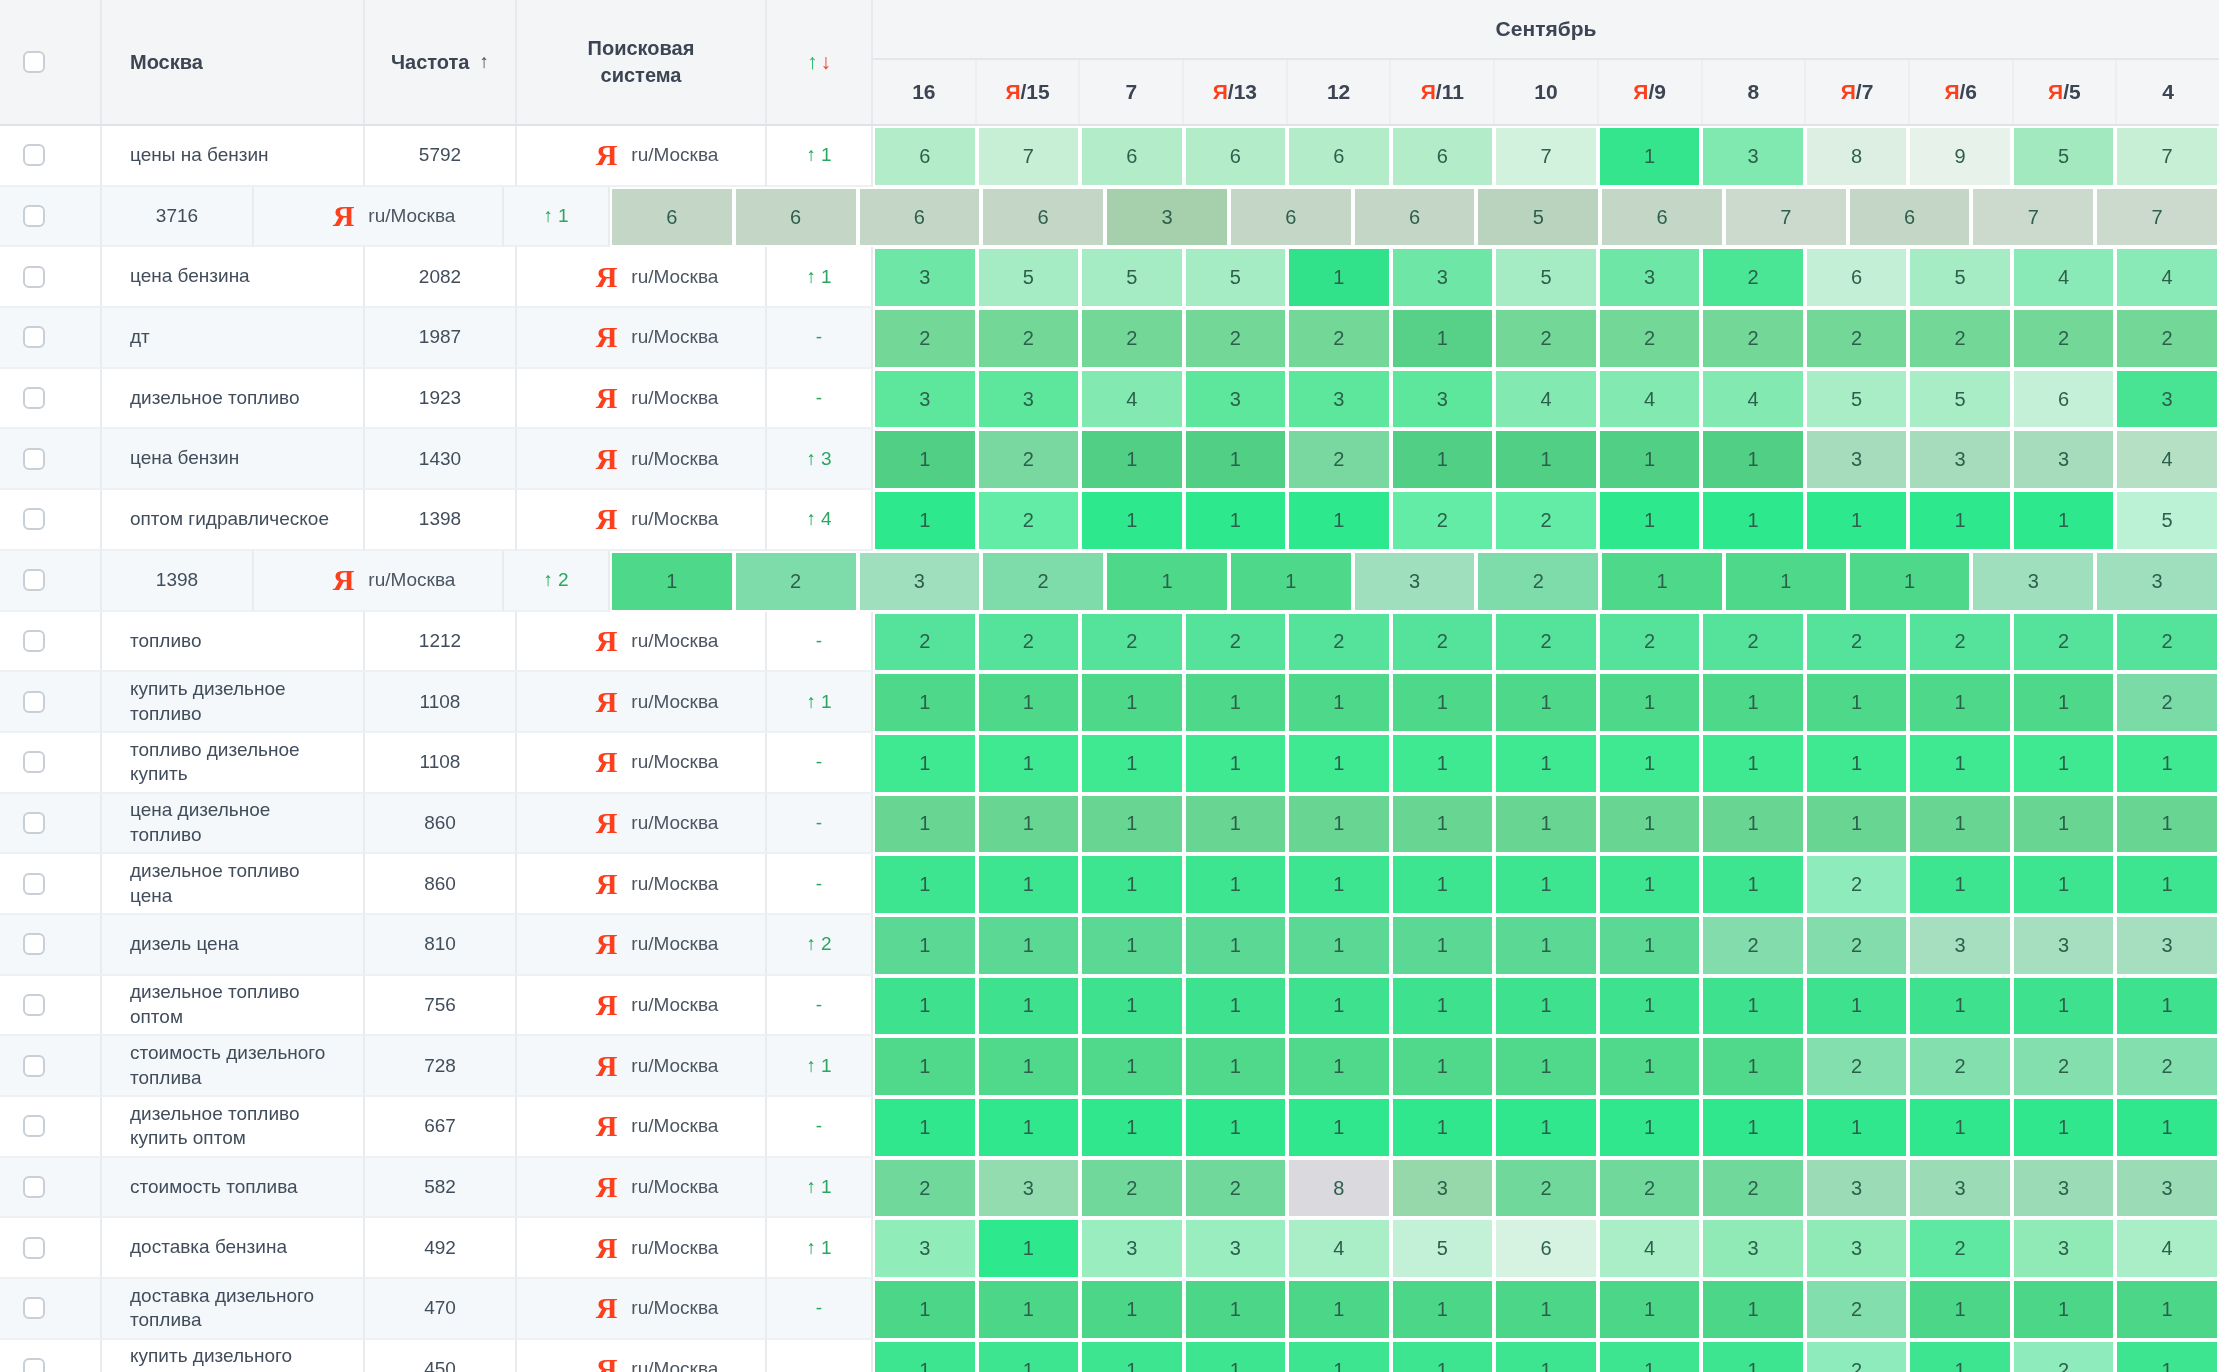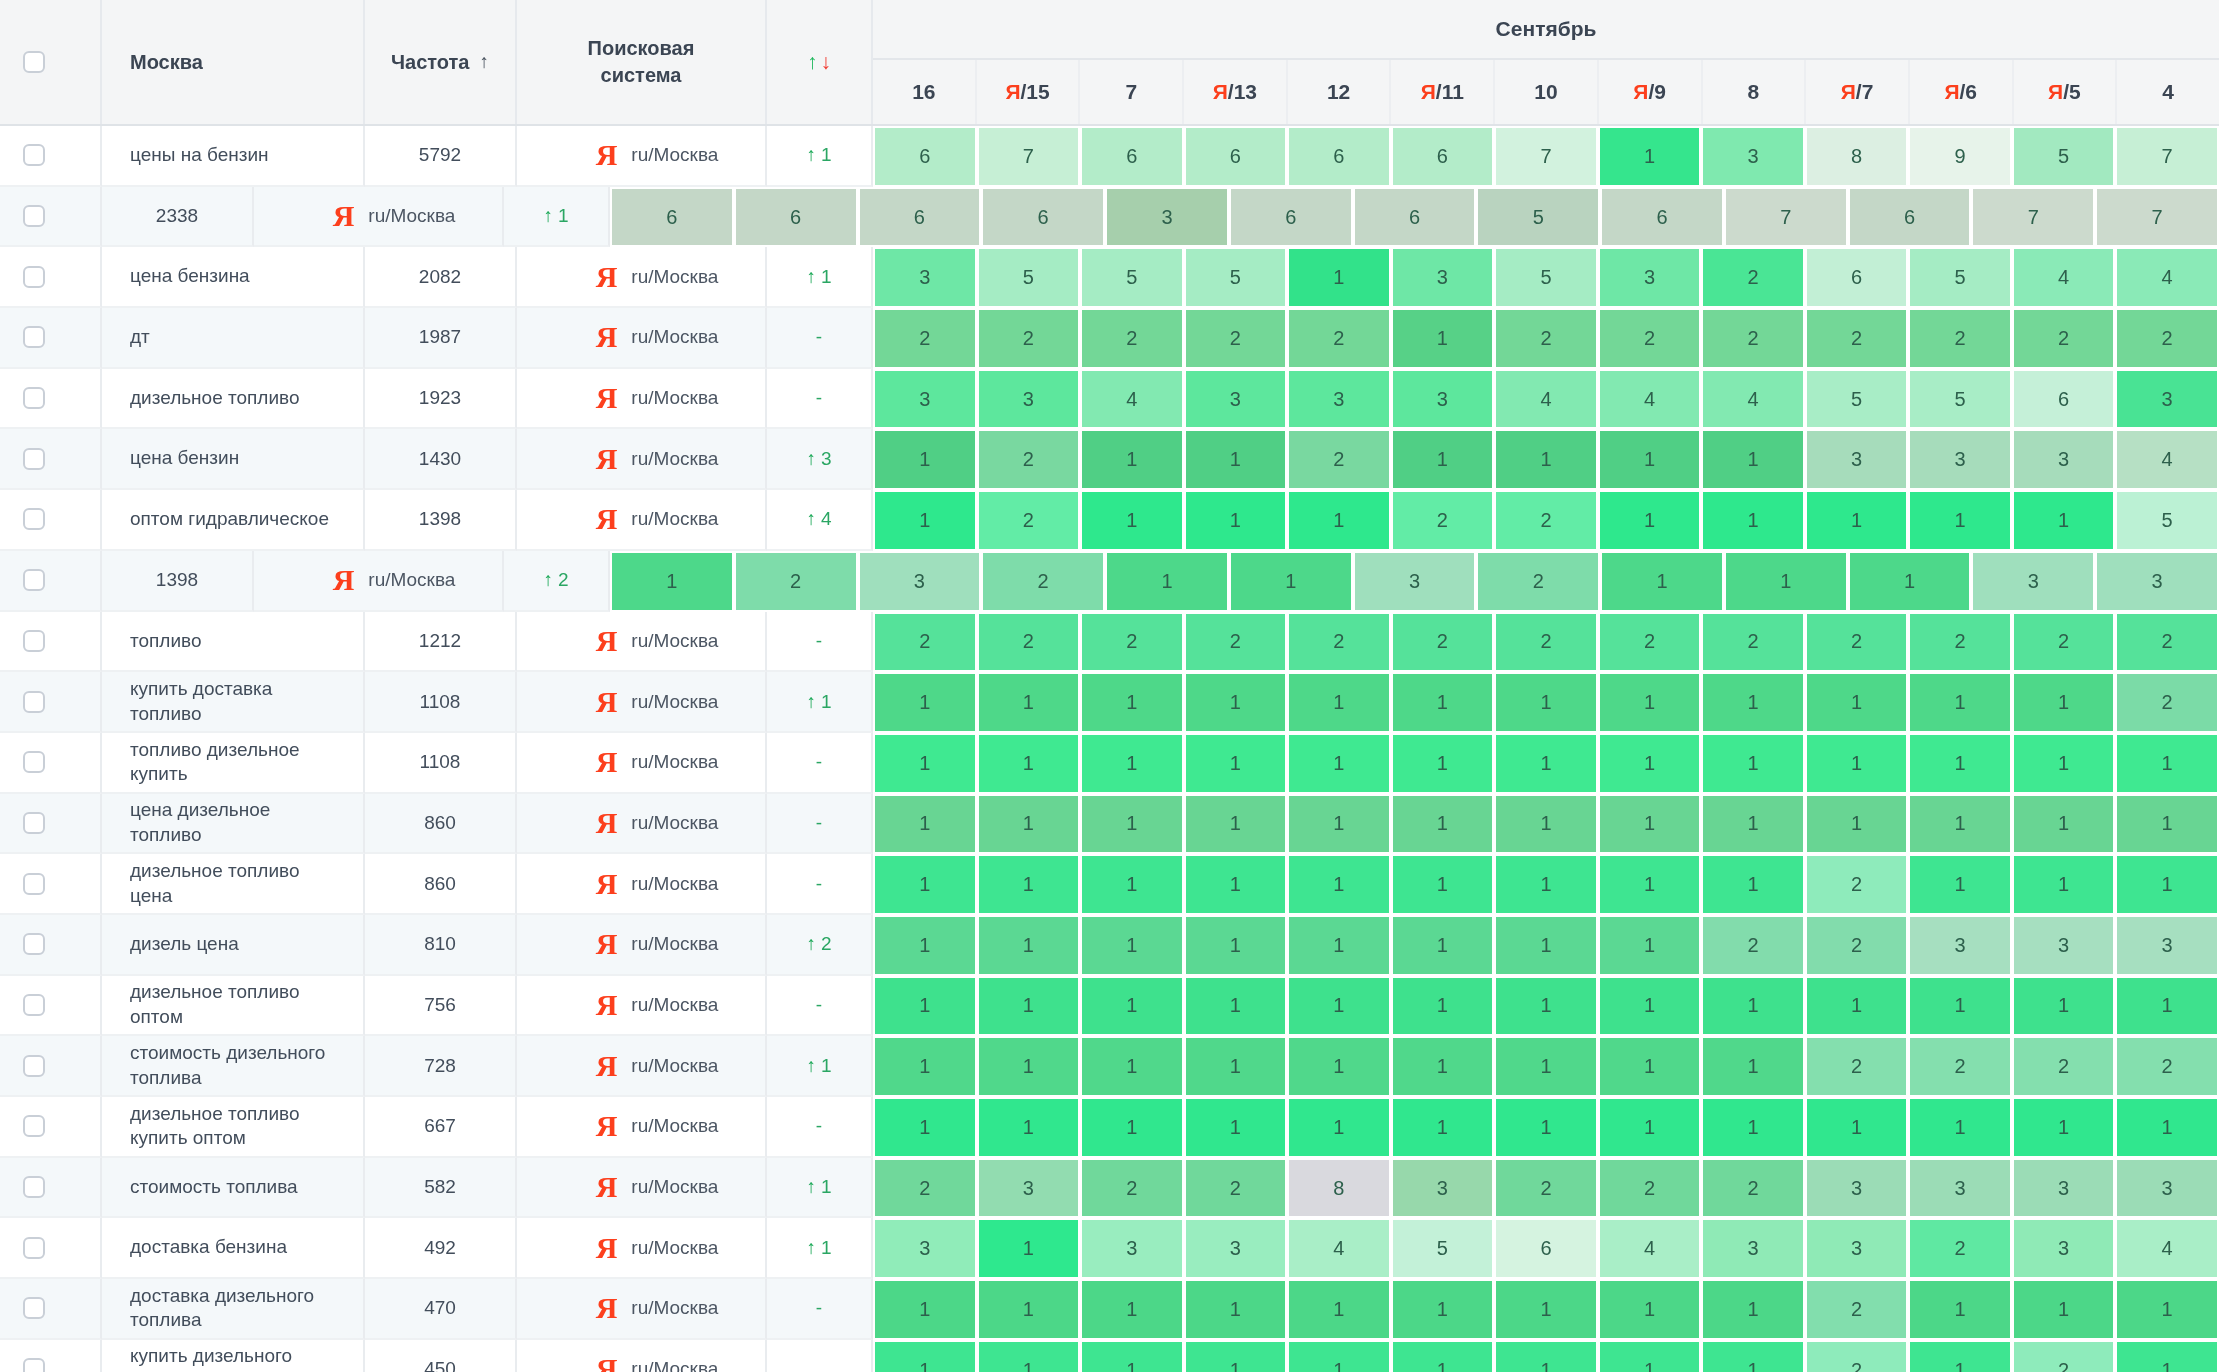--- a/index.html
+++ b/index.html
@@ -149,21 +149,21 @@
           <div class="tile" style="background: rgb(220, 239, 226);">8</div>
           <div class="tile" style="background: rgb(231, 243, 234);">9</div>
           <div class="tile" style="background: rgb(162, 233, 192);">5</div>
           <div class="tile" style="background: rgb(198, 239, 213);">7</div>
         </div>
       </div>
       <div class="row alt">
         <div class="lcell col-check">
           <span class="checkbox"></span>
         </div>
-        <div class="lcell col-freq freq-cell">2338</div>
+        <div class="lcell col-freq freq-cell">3716</div>
         <div class="lcell col-engine engine-cell">
           <span class="yicon">Я</span>
           <span class="engine-lbl">ru/Москва</span>
         </div>
         <div class="lcell col-change change-cell">
           <span class="arrow">↑</span>
           <span>1</span>
         </div>
         <div class="grid">
           <div class="tile" style="background: rgb(196, 215, 199);">6</div>
@@ -397,21 +397,21 @@
           <div class="tile" style="background: rgb(85, 226, 154);">2</div>
           <div class="tile" style="background: rgb(85, 226, 154);">2</div>
           <div class="tile" style="background: rgb(85, 226, 154);">2</div>
         </div>
       </div>
       <div class="row alt">
         <div class="lcell col-check">
           <span class="checkbox"></span>
         </div>
         <div class="lcell col-query query-cell">
-          <span>купить доставка топливо</span>
+          <span>купить дизельное топливо</span>
         </div>
         <div class="lcell col-freq freq-cell">1108</div>
         <div class="lcell col-engine engine-cell">
           <span class="yicon">Я</span>
           <span class="engine-lbl">ru/Москва</span>
         </div>
         <div class="lcell col-change change-cell">
           <span class="arrow">↑</span>
           <span>1</span>
         </div>

